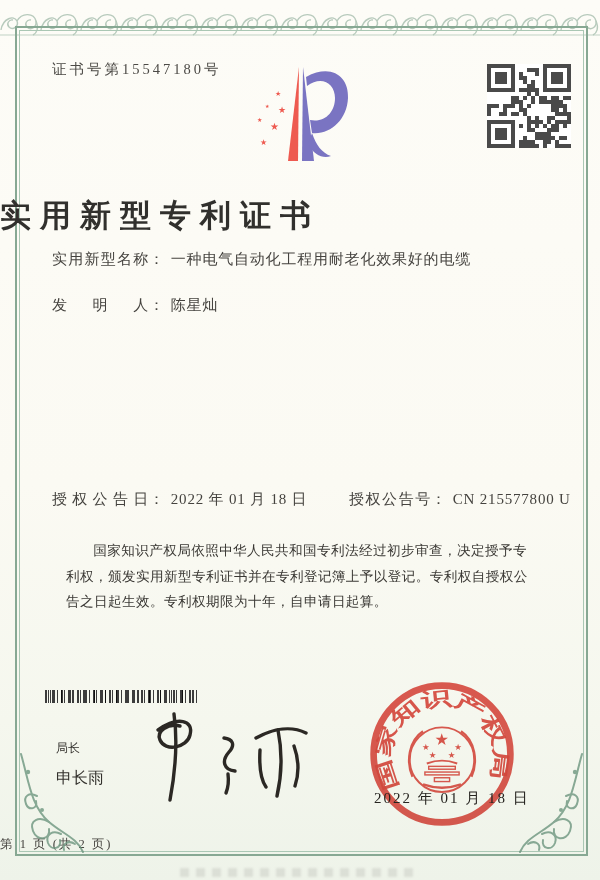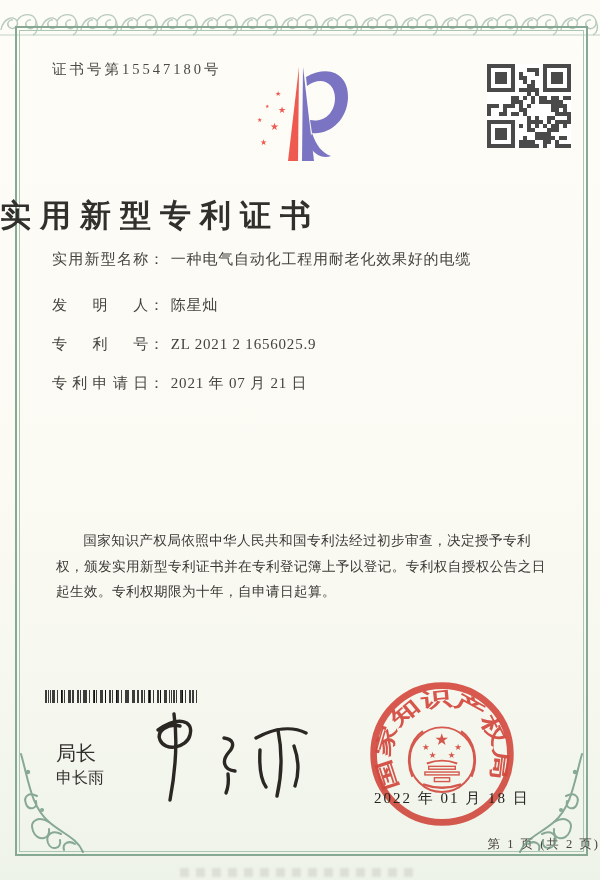--- a/index.html
+++ b/index.html
@@ -26,36 +26,36 @@
   .row{position:absolute;left:52px;font-size:15px;letter-spacing:.8px;color:#45433f;white-space:nowrap;}
   .flabel{display:inline-block;width:97px;text-align:justify;text-align-last:justify;vertical-align:bottom;}
   .colon{display:inline-block;}
   .fval{display:inline-block;margin-left:6px;}
   .r1{top:250px}.r2{top:296px}.r3{top:335px}.r4{top:374px}.r5{top:414px}.r6{top:452px}.r7{top:490px}
   .grant2{position:absolute;left:297px;top:0;}
   .grant2 .flabel{width:82px;}
   
   .paras{position:absolute;left:50px;top:522px;width:502px;font-size:13.6px;line-height:25.5px;
     color:#3a3834;font-style:oblique 6deg;letter-spacing:.4px;}
-  .paras p{margin:6px;text-indent:2em;}
+  .paras p{margin:16px;text-indent:2em;}
   
   .barcode{position:absolute;left:45px;top:690px;width:152px;height:13px;
     background:
       repeating-linear-gradient(90deg,#3c3c3c 0 2px,transparent 2px 3px,#3c3c3c 3px 4px,transparent 4px 7px,#3c3c3c 7px 10px,transparent 10px 12px,#3c3c3c 12px 13px,transparent 13px 16px),
       repeating-linear-gradient(90deg,transparent 0 5px,#3c3c3c 5px 6px,transparent 6px 11px);
     background-blend-mode:multiply;}
   
-  .signer-title{position:absolute;left:56px;top:740px;font-size:20px;color:#33312d;font-family:"Liberation Sans","DejaVu Sans",sans-serif;}
+  .signer-title{position:absolute;left:56px;top:740px;font-size:12px;color:#33312d;font-family:"Liberation Sans","DejaVu Sans",sans-serif;}
   .signer-name{position:absolute;left:56px;top:768px;font-size:16px;color:#33312d;font-family:Liberation Mono, monospace;}
   .signature{position:absolute;left:132px;top:708px;width:196px;height:100px;}
   
   .seal{position:absolute;left:366px;top:678px;width:152px;height:152px;mix-blend-mode:multiply;}
   .seal-date{position:absolute;left:374px;top:789px;font-size:15px;letter-spacing:2px;color:#262420;z-index:5;}
   
-  .page-info{position:absolute;left:0;top:836px;width:100%;text-align:right;font-size:12.5px;letter-spacing:2px;color:#45433f;}
+  .page-info{position:absolute;left:0;top:836px;width:100%;text-align:left;font-size:12.5px;letter-spacing:2px;color:#45433f;}
   
   .corner{position:absolute;width:72px;height:104px;}
   .corner.bl{left:17px;top:752px;transform:scaleX(-1);}
   .corner.br{right:14px;top:752px;}
   
   .ghost{position:absolute;left:180px;top:868px;width:240px;height:9px;opacity:.35;filter:blur(1px);
     background:repeating-linear-gradient(90deg,rgba(140,140,135,.55) 0 9px,transparent 9px 16px);}
   svg text.star{font-family:"DejaVu Sans",sans-serif;}
 </style>
 </head>
@@ -336,25 +336,25 @@
   </svg>
 
   <div class="title">实用新型专利证书</div>
 
   <div class="row r1">
     <span class="flabel">实用新型名称</span><span class="colon">：</span><span class="fval">一种电气自动化工程用耐老化效果好的电缆</span>
   </div>
   <div class="row r2">
     <span class="flabel">发明人</span><span class="colon">：</span><span class="fval">陈星灿</span>
   </div>
-  <div class="row r3">
-    <span class="flabel">专利号</span><span class="colon">：</span><span class="fval">ZL 2021 2 1656025.9</span>
-  </div>
-  <div class="row r4">
-    <span class="flabel">专利申请日</span><span class="colon">：</span><span class="fval">2021 年 07 月 21 日</span>
+  <div class="row r7">
+    <span class="flabel">授权公告日</span><span class="colon">：</span><span class="fval">2022 年 01 月 18 日</span>
+    <span class="grant2">
+      <span class="flabel">授权公告号</span><span class="colon">：</span><span class="fval">CN 215577800 U</span>
+    </span>
   </div>
 
   <div class="paras">
     <p>国家知识产权局依照中华人民共和国专利法经过初步审查，决定授予专利权，颁发实用新型专利证书并在专利登记簿上予以登记。专利权自授权公告之日起生效。专利权期限为十年，自申请日起算。</p>
   </div>
 
   <div class="barcode"></div>
 
   <div class="signer-title">局长</div>
   <div class="signer-name">申长雨</div>

